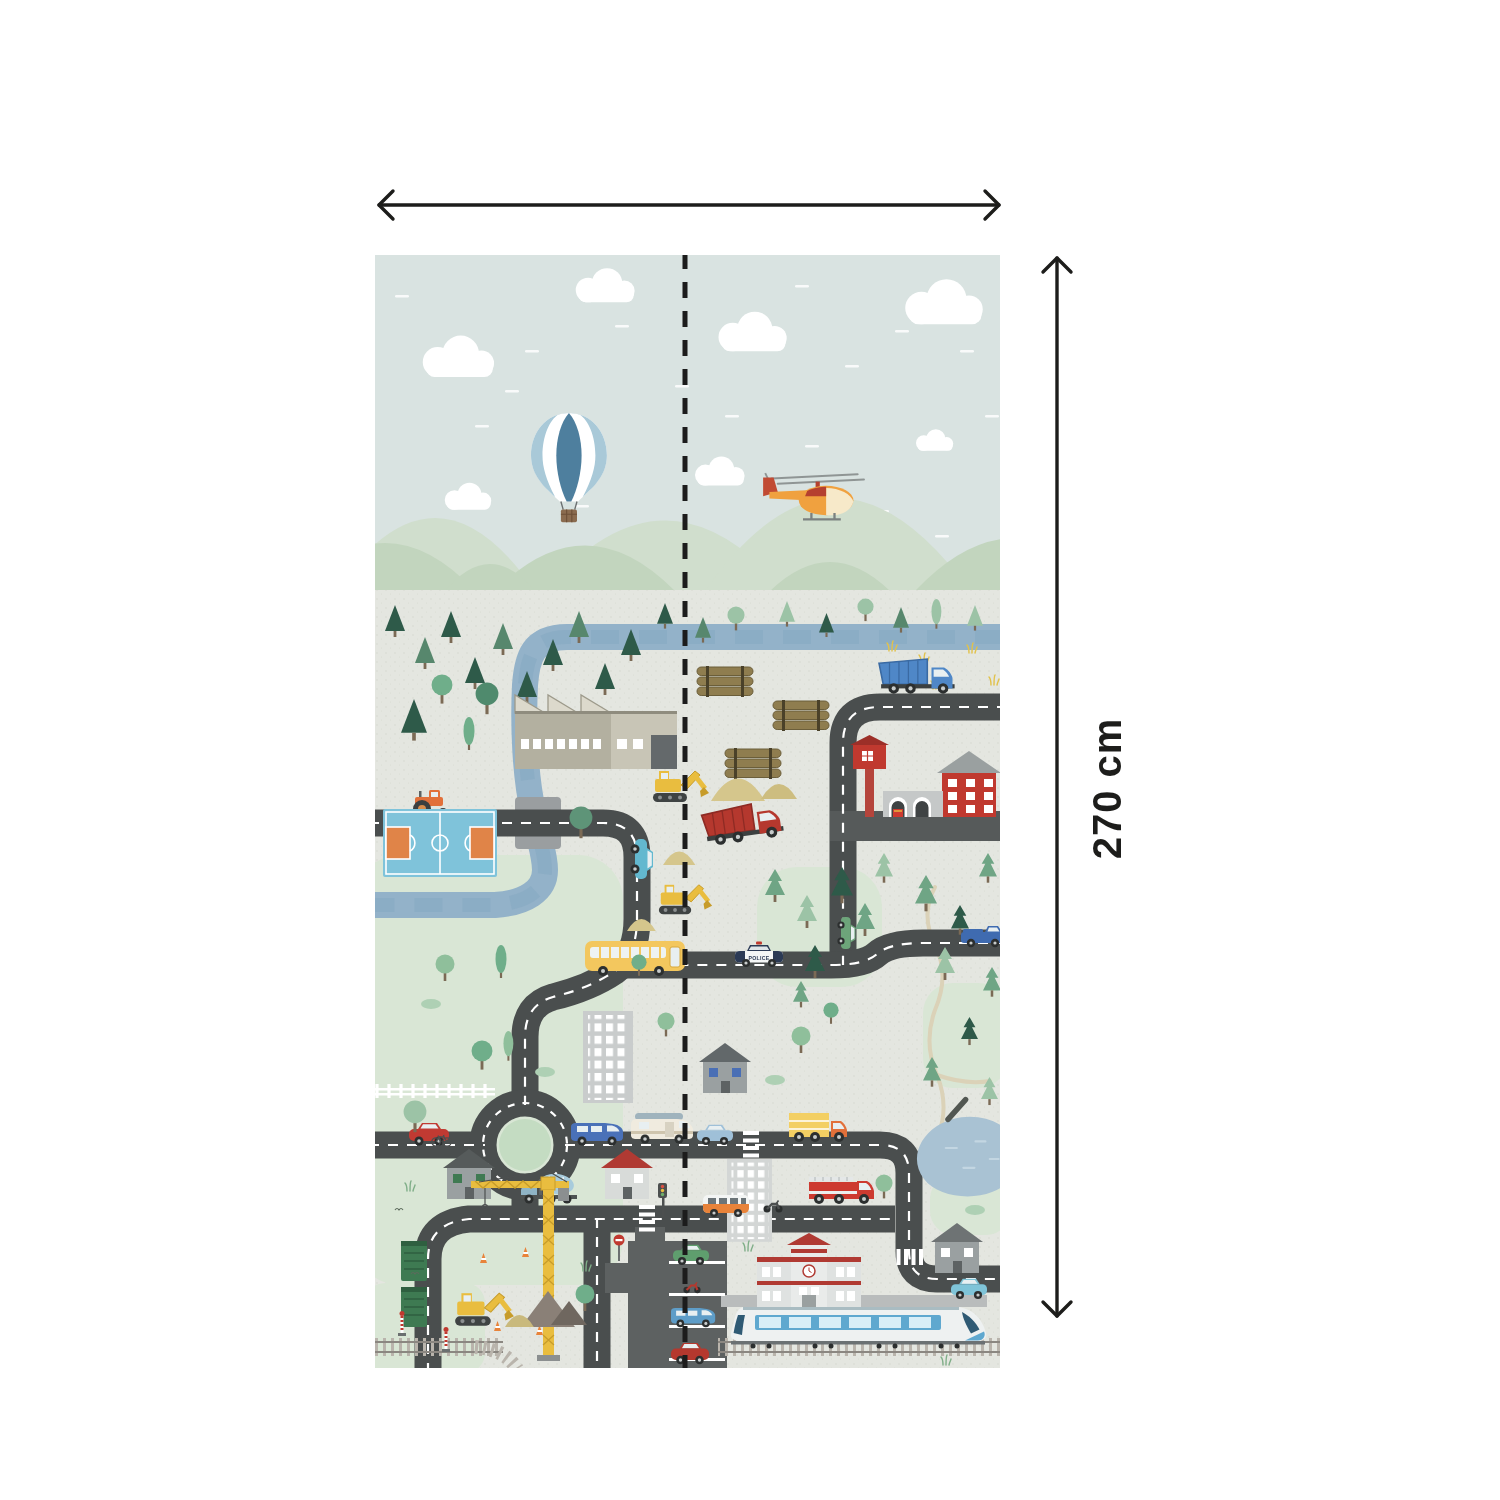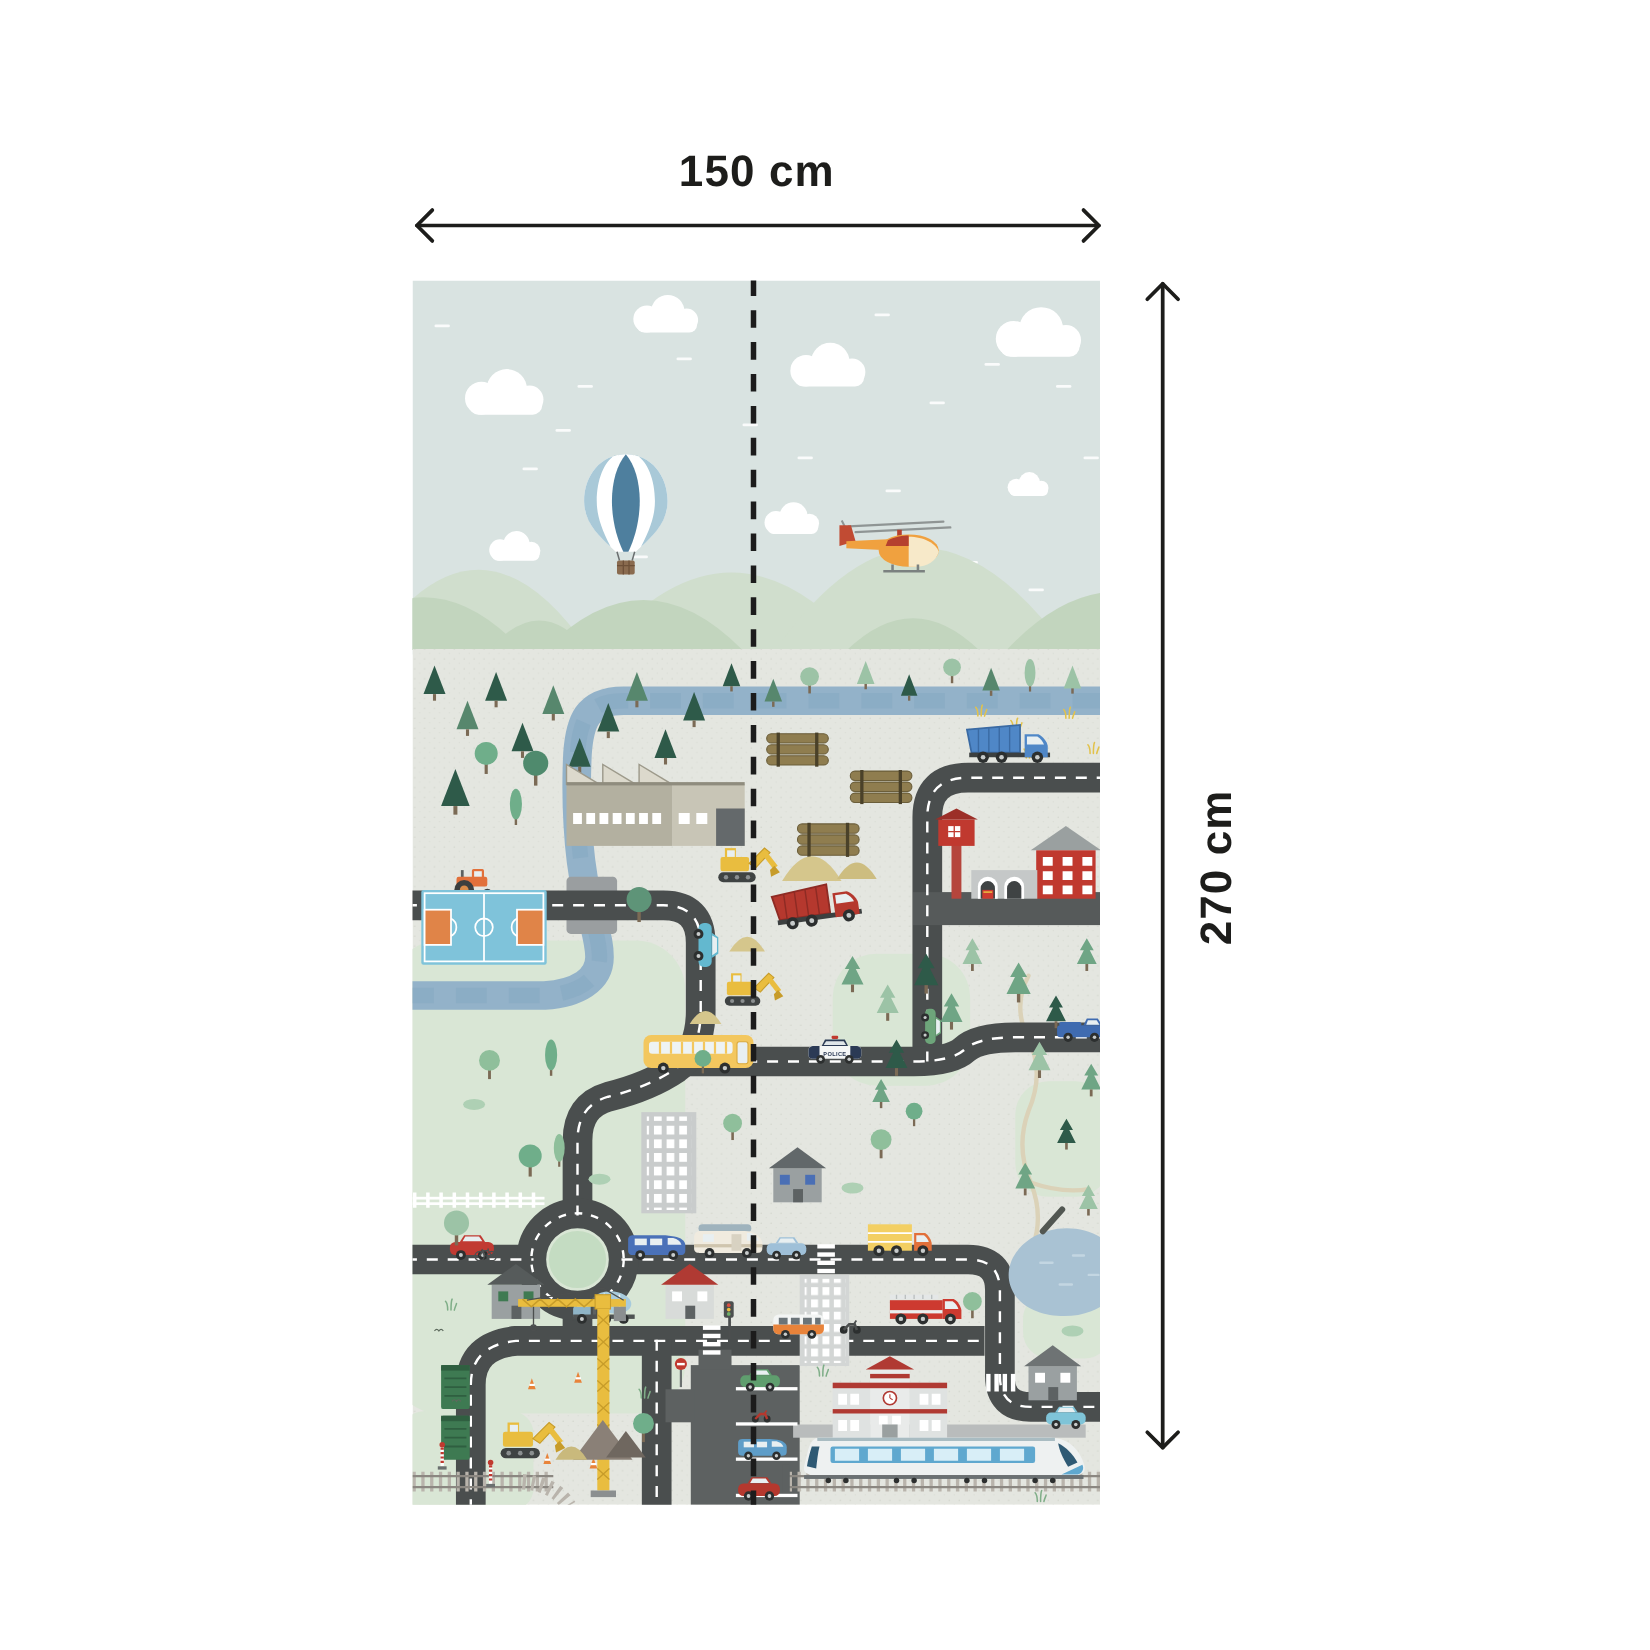--- a/index.html
+++ b/index.html
@@ -11,21 +11,20 @@
   .arrow-svg{position:absolute;display:block;}
   #mural{position:absolute;left:375px;top:255px;display:block;}
   svg{display:block;}
   text{font-family:"Liberation Sans",sans-serif;}
 </style>
 </head>
 <body>
 
 <div class="canvas">
 
-  <div id="width-label" class="dim-label">150 cm</div>
   <svg class="arrow-svg" style="left:372px;top:186px" width="634" height="38" viewBox="0 0 634 38">
     <g fill="none" stroke="var(--arrow,#1d1d1b)" stroke-width="3.4" stroke-linecap="round" stroke-linejoin="round">
       <path d="M7,19 H627"></path>
       <path d="M21,5 L7,19 L21,33"></path>
       <path d="M613,5 L627,19 L613,33"></path>
     </g>
   </svg>
 
   <div id="height-label" class="dim-label">270 cm</div>
   <svg class="arrow-svg" style="left:1038px;top:250px" width="38" height="1074" viewBox="0 0 38 1074">

